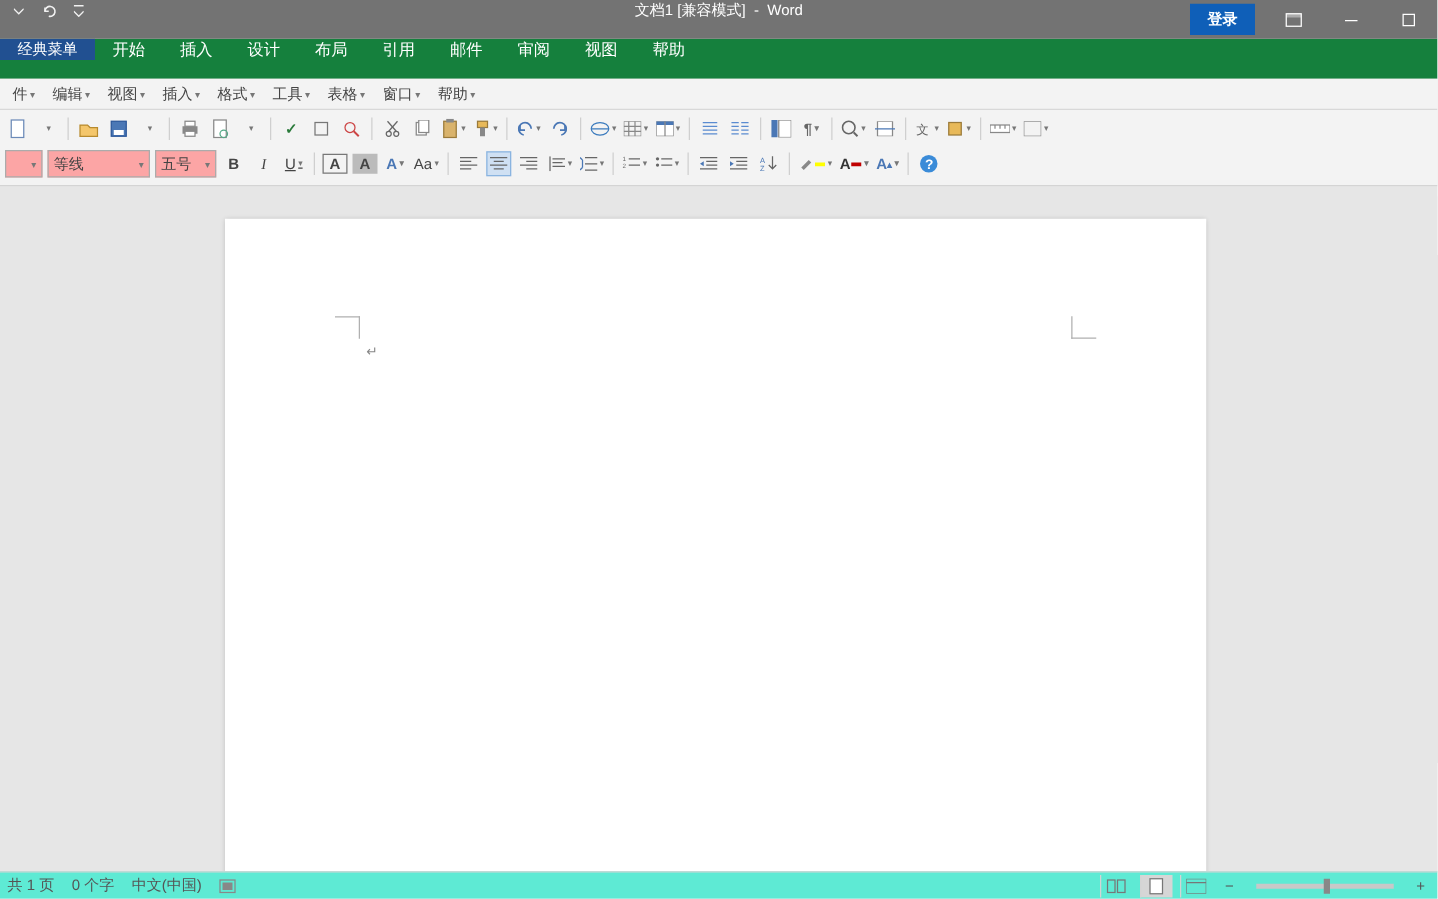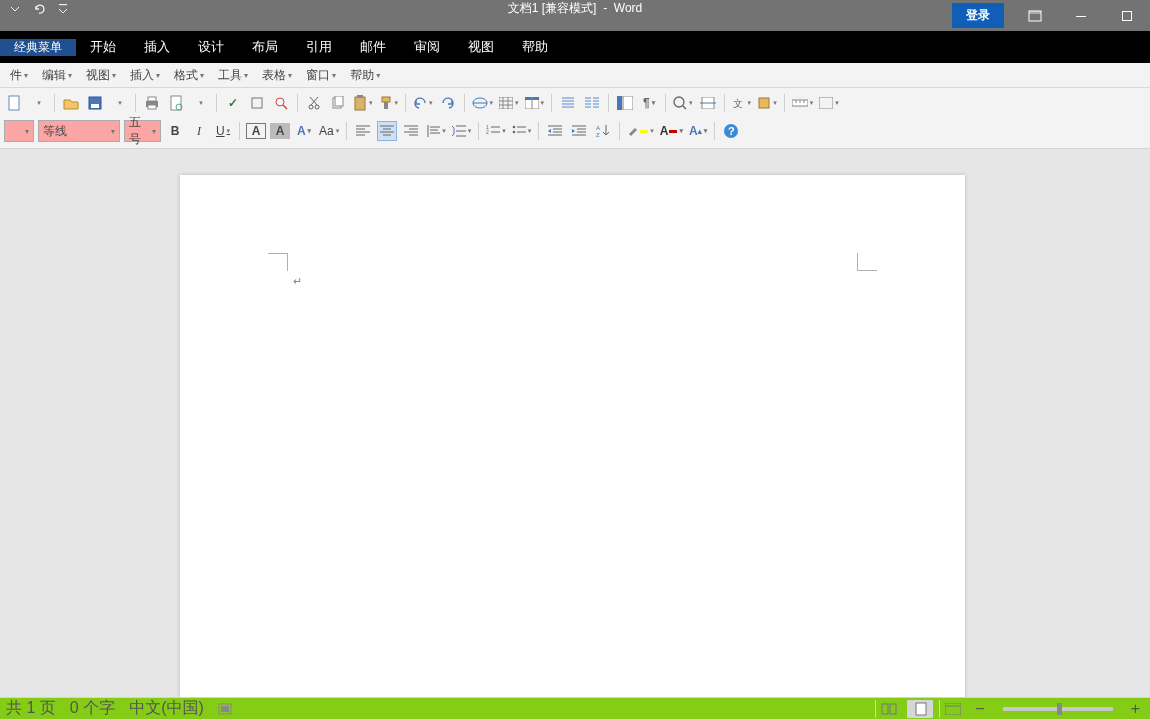--- a/index.html
+++ b/index.html
@@ -12,22 +12,22 @@
   }
   .qat { display: flex; align-items: center; gap: 6px; padding-left: 6px; }
   .qat .ico { width: 18px; height: 18px; display: flex; align-items: center; justify-content: center; opacity: .9; }
   .title-center { position: absolute; left: 0; right: 0; text-align: center; pointer-events: none; }
   .title-right { margin-left: auto; display: flex; align-items: center; gap: 0; font-weight: bold; }
   .login-btn { background: #0f5fb8; padding: 4px 14px; font-size: 12px; margin-right: 8px; }
   .win-btn { width: 46px; height: 31px; display: flex; align-items: center; justify-content: center; }
 
   
   .ribbon-tabs {
-    height: 32px; background: #000000; color: #fff;
-    display: flex; align-items: center; font-size: 13px;
+    height: 32px; background: #15803d; color: #fff;
+    display: flex; align-items: flex-start; font-size: 13px;
   }
   .file-tab { background: #215091; padding: 0 14px; display: flex; align-items: center; font-size: 12px; }
   .tab { padding: 0 14px; display: flex; align-items: center; cursor: default; }
   .tell-me { display: flex; align-items: center; padding: 0 10px; color: #c9d7ea; gap: 6px; }
 
   
   .menubar {
     height: 25px; background: #f3f3f3; border-bottom: 1px solid #d8d8d8;
     display: flex; align-items: center; font-size: 12px; color: #444; padding-left: 4px; gap: 2px;
   }
@@ -39,41 +39,41 @@
   .trow { display: flex; align-items: center; gap: 4px; height: 24px; }
   .trow + .trow { margin-top: 4px; }
   .tbtn { min-width: 20px; height: 20px; display: flex; align-items: center; justify-content: center;
           font-size: 12px; color: #444; border: 1px solid transparent; position: relative; }
   .tbtn.dd::after { content: "▾"; font-size: 7px; color: #777; margin-left: 2px; }
   .sep { width: 1px; height: 18px; background: #cfcfcf; margin: 0 2px; }
   .combo { height: 22px; border: 1px solid #ababab; background: #fca5a5; display: flex; align-items: center;
            padding: 0 4px; font-size: 12px; color: #444; }
   .combo.style { width: 30px; }
   .combo.font { width: 82px; }
-  .combo.size { width: 37px; }
+  .combo.size { width: 49px; }
   .combo::after { content: "▾"; font-size: 8px; color: #777; margin-left: auto; padding-left: 4px; }
 
   .tbtn.box { border: 1px solid #777; width: 18px; height: 16px; font-weight: bold; }
   .tbtn.shade { background: #bbb; width: 18px; height: 16px; font-weight: bold; }
   .tbtn.active { background: #cfe0f3; border-color: #8ab4e0; }
 
   
   .canvas-area { position: absolute; top: 157px; left: 0; right: 0; bottom: 22px; background: #e6e6e6; overflow: hidden; }
   .page { position: absolute; left: 180px; top: 18px; width: 785px; height: 1000px; background: #fff;
           box-shadow: 0 0 4px rgba(0,0,0,.2); }
   .margin-mark-tl { position: absolute; left: 88px; top: 78px; width: 20px; height: 18px;
                     border-left: 1px solid #b0b0b0; border-bottom: 1px solid #b0b0b0; transform: rotate(180deg); }
   .margin-mark-tr { position: absolute; right: 88px; top: 78px; width: 20px; height: 18px;
                     border-right: 1px solid #b0b0b0; border-top: 1px solid #b0b0b0; transform: rotate(180deg); }
   .para-mark { position: absolute; left: 113px; top: 100px; font-size: 11px; color: #888; }
 
   
   .status-bar { position: absolute; bottom: 0; left: 0; right: 0; height: 22px;
-                background: #84cc16; border-top: 1px solid #d4d4d4;
-                display: flex; align-items: center; font-size: 16px; color: #555; padding: 0 6px; gap: 14px; }
+                background: #5eead4; border-top: 1px solid #d4d4d4;
+                display: flex; align-items: center; font-size: 12px; color: #555; padding: 0 6px; gap: 14px; }
   .status-right { margin-left: auto; display: flex; align-items: center; gap: 6px; }
   .view-btn { width: 26px; height: 18px; display: flex; align-items: center; justify-content: center;
               border-left: 1px solid #d4d4d4; }
   .view-btn.active { background: #d6d6d6; }
   .zoom-slider { width: 110px; height: 4px; background: #c8c8c8; position: relative; margin: 0 8px; }
   .zoom-slider .thumb { position: absolute; left: 54px; top: -4px; width: 5px; height: 12px; background: #888; }
 
   svg { display: block; }
   .brush-swatch { width: 8px; height: 3px; display: inline-block; margin-left: 1px; }
 </style>

